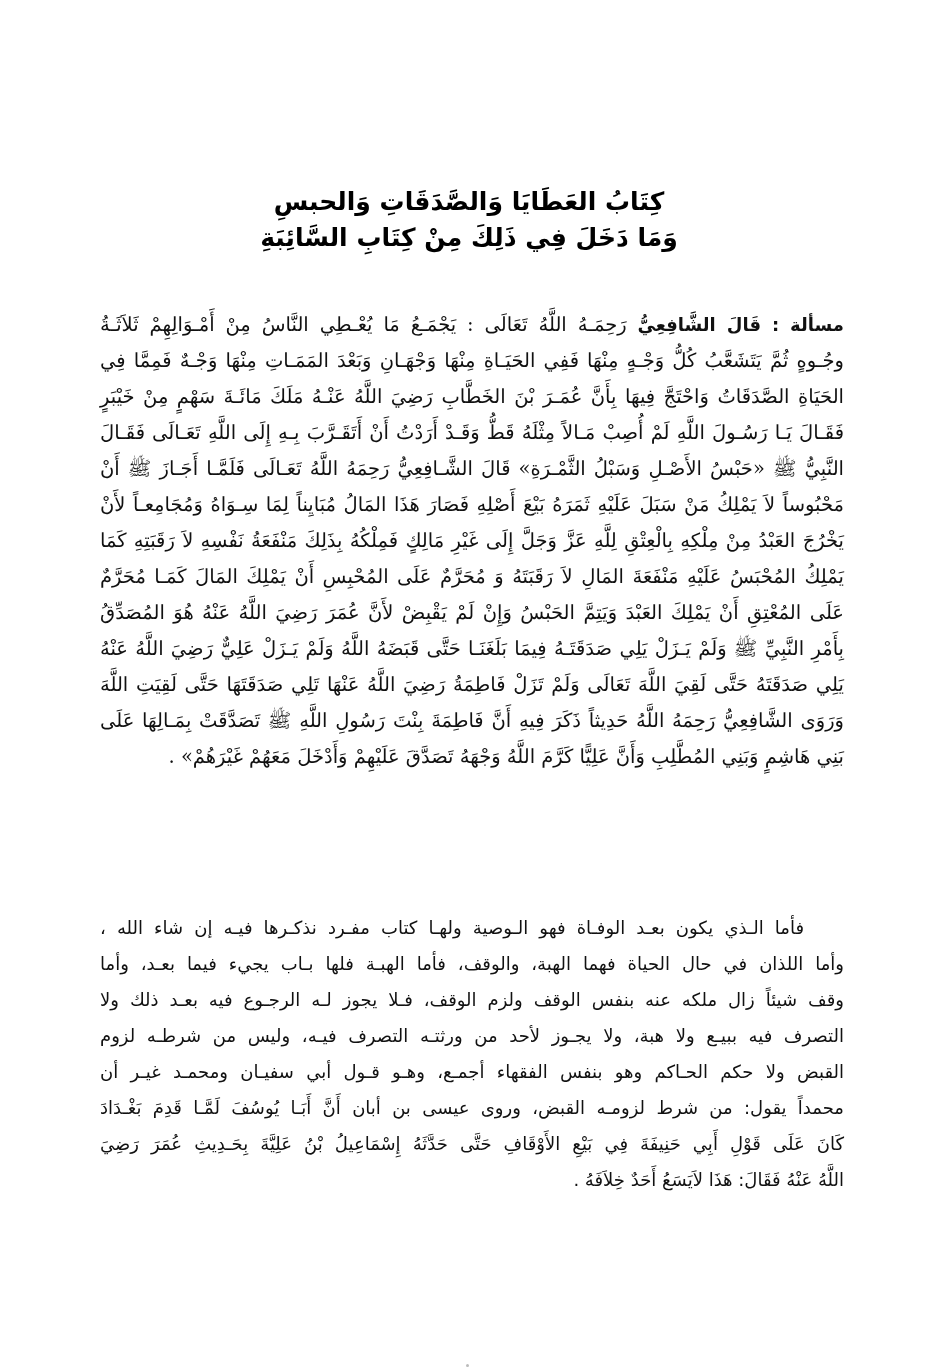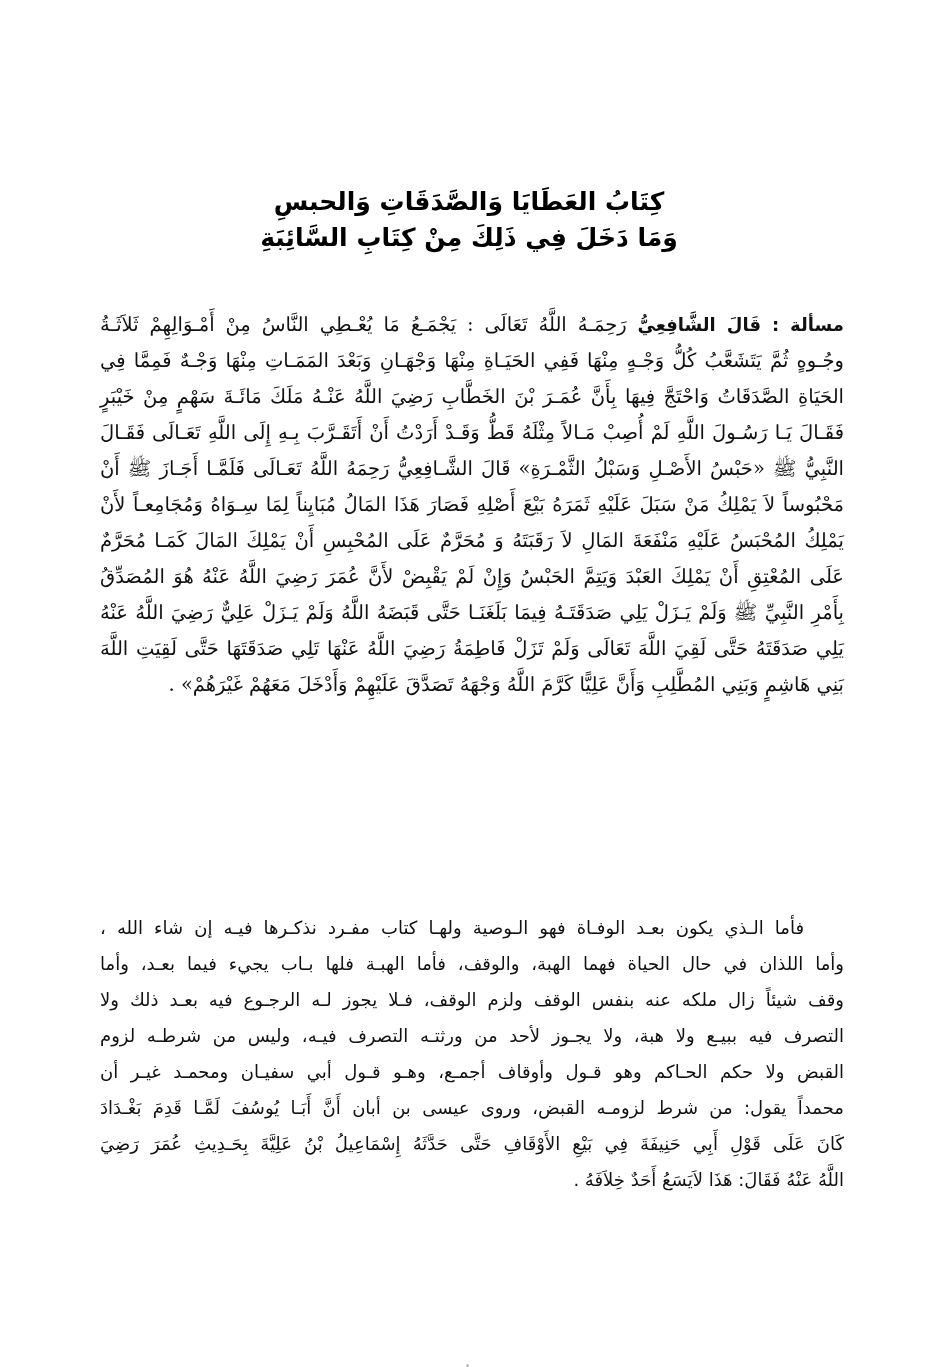--- a/index.html
+++ b/index.html
@@ -92,32 +92,34 @@
     <div class="title-line">وَمَا دَخَلَ فِي ذَلِكَ مِنْ كِتَابِ السَّائِبَةِ</div>
   </div>
 
   <div class="body-block block-1">
     <div class="line"><span class="lead">مسألة :</span> <span class="lead">قَالَ الشَّافِعِيُّ</span> <span>رَحِمَـهُ اللَّهُ تَعَالَى : يَجْمَـعُ مَا يُعْـطِي النَّاسُ مِنْ أَمْـوَالِهِمْ ثَلاَثَـةُ</span></div>
     <div class="line">وجُـوهٍ ثُمَّ يَتَشَعَّبُ كُلُّ وَجْـهٍ مِنْهَا فَفِي الحَيَـاةِ مِنْهَا وَجْهَـانِ وَبَعْدَ المَمَـاتِ مِنْهَا وَجْـهٌ فَمِمَّا فِي</div>
     <div class="line">الحَيَاةِ الصَّدَقَاتُ وَاحْتَجَّ فِيهَا بِأَنَّ عُمَـرَ بْنَ الخَطَّابِ رَضِيَ اللَّهُ عَنْـهُ مَلَكَ مَائَـةَ سَهْمٍ مِنْ خَيْبَرٍ</div>
     <div class="line">فَقَـالَ يَـا رَسُـولَ اللَّهِ لَمْ أُصِبْ مَـالاً مِثْلَهُ قَطُّ وَقَـدْ أَرَدْتُ أَنْ أَتَقَـرَّبَ بِـهِ إِلَى اللَّهِ تَعَـالَى فَقَـالَ</div>
     <div class="line">النَّبِيُّ ﷺ «حَبْسُ الأَصْـلِ وَسَبْلُ الثَّمْـرَةِ» قَالَ الشَّـافِعِيُّ رَحِمَهُ اللَّهُ تَعَـالَى فَلَمَّـا أَجَـازَ ﷺ أَنْ</div>
     <div class="line">مَحْبُوساً لاَ يَمْلِكُ مَنْ سَبَلَ عَلَيْهِ ثَمَرَهُ بَيْعَ أَصْلِهِ فَصَارَ هَذَا المَالُ مُبَايِناً لِمَا سِـوَاهُ وَمُجَامِعـاً لأَنْ</div>
+    <div class="line">يَخْرُجَ العَبْدُ مِنْ مِلْكِهِ بِالْعِتْقِ لِلَّهِ عَزَّ وَجَلَّ إِلَى غَيْرِ مَالِكٍ فَمِلْكُهُ بِذَلِكَ مَنْفَعَةُ نَفْسِهِ لاَ رَقَبَتِهِ كَمَا</div>
     <div class="line">يَمْلِكُ المُحْبَسُ عَلَيْهِ مَنْفَعَةَ المَالِ لاَ رَقَبَتَهُ وَ مُحَرَّمٌ عَلَى المُحْبِسِ أَنْ يَمْلِكَ المَالَ كَمَـا مُحَرَّمٌ</div>
     <div class="line">عَلَى المُعْتِقِ أَنْ يَمْلِكَ العَبْدَ وَيَتِمَّ الحَبْسُ وَإِنْ لَمْ يَقْبِضْ لأَنَّ عُمَرَ رَضِيَ اللَّهُ عَنْهُ هُوَ المُصَدِّقُ</div>
     <div class="line">بِأَمْرِ النَّبِيِّ ﷺ وَلَمْ يَـزَلْ يَلِي صَدَقَتَـهُ فِيمَا بَلَغَنَـا حَتَّى قَبَضَهُ اللَّهُ وَلَمْ يَـزَلْ عَلِيٌّ رَضِيَ اللَّهُ عَنْهُ</div>
     <div class="line">يَلِي صَدَقَتَهُ حَتَّى لَقِيَ اللَّهَ تَعَالَى وَلَمْ تَزَلْ فَاطِمَةُ رَضِيَ اللَّهُ عَنْهَا تَلِي صَدَقَتَهَا حَتَّى لَقِيَتِ اللَّهَ</div>
+    <div class="line">وَرَوَى الشَّافِعِيُّ رَحِمَهُ اللَّهُ حَدِيثاً ذَكَرَ فِيهِ أَنَّ فَاطِمَةَ بِنْتَ رَسُولِ اللَّهِ ﷺ تَصَدَّقَتْ بِمَـالِهَا عَلَى</div>
     <div class="line last">بَنِي هَاشِمٍ وَبَنِي المُطَّلِبِ وَأَنَّ عَلِيًّا كَرَّمَ اللَّهُ وَجْهَهُ تَصَدَّقَ عَلَيْهِمْ وَأَدْخَلَ مَعَهُمْ غَيْرَهُمْ» .</div>
   </div>
 
   <div class="body-block block-2">
     <div class="line indent">فأما الـذي يكون بعـد الوفـاة فهو الـوصية ولهـا كتاب مفـرد نذكـرها فيـه إن شاء الله ،</div>
     <div class="line">وأما اللذان في حال الحياة فهما الهبة، والوقف، فأما الهبـة فلها بـاب يجيء فيما بعـد، وأما</div>
     <div class="line">وقف شيئاً زال ملكه عنه بنفس الوقف ولزم الوقف، فـلا يجوز لـه الرجـوع فيه بعـد ذلك ولا</div>
     <div class="line">التصرف فيه ببيـع ولا هبة، ولا يجـوز لأحد من ورثتـه التصرف فيـه، وليس من شرطـه لزوم</div>
-    <div class="line">القبض ولا حكم الحـاكم وهو قـول وأوقاف أجمـع، وهـو قـول أبي سفيـان ومحمـد غيـر أن</div>
+    <div class="line">القبض ولا حكم الحـاكم وهو بنفس الفقهاء أجمـع، وهـو قـول أبي سفيـان ومحمـد غيـر أن</div>
     <div class="line">محمداً يقول: من شرط لزومـه القبض، وروى عيسى بن أبان أَنَّ أَبَـا يُوسُفَ لَمَّـا قَدِمَ بَغْـدَادَ</div>
     <div class="line">كَانَ عَلَى قَوْلِ أَبِي حَنِيفَةَ فِي بَيْعِ الأَوْقَافِ حَتَّى حَدَّثَهُ إِسْمَاعِيلُ بْنُ عَلِيَّةَ بِحَـدِيثِ عُمَرَ رَضِيَ</div>
     <div class="line last">اللَّهُ عَنْهُ فَقَالَ: هَذَا لاَيَسَعُ أَحَدٌ خِلاَفَهُ .</div>
   </div>
 
   <div class="footer-dot"></div>
 </div>
 
 </body></html>

